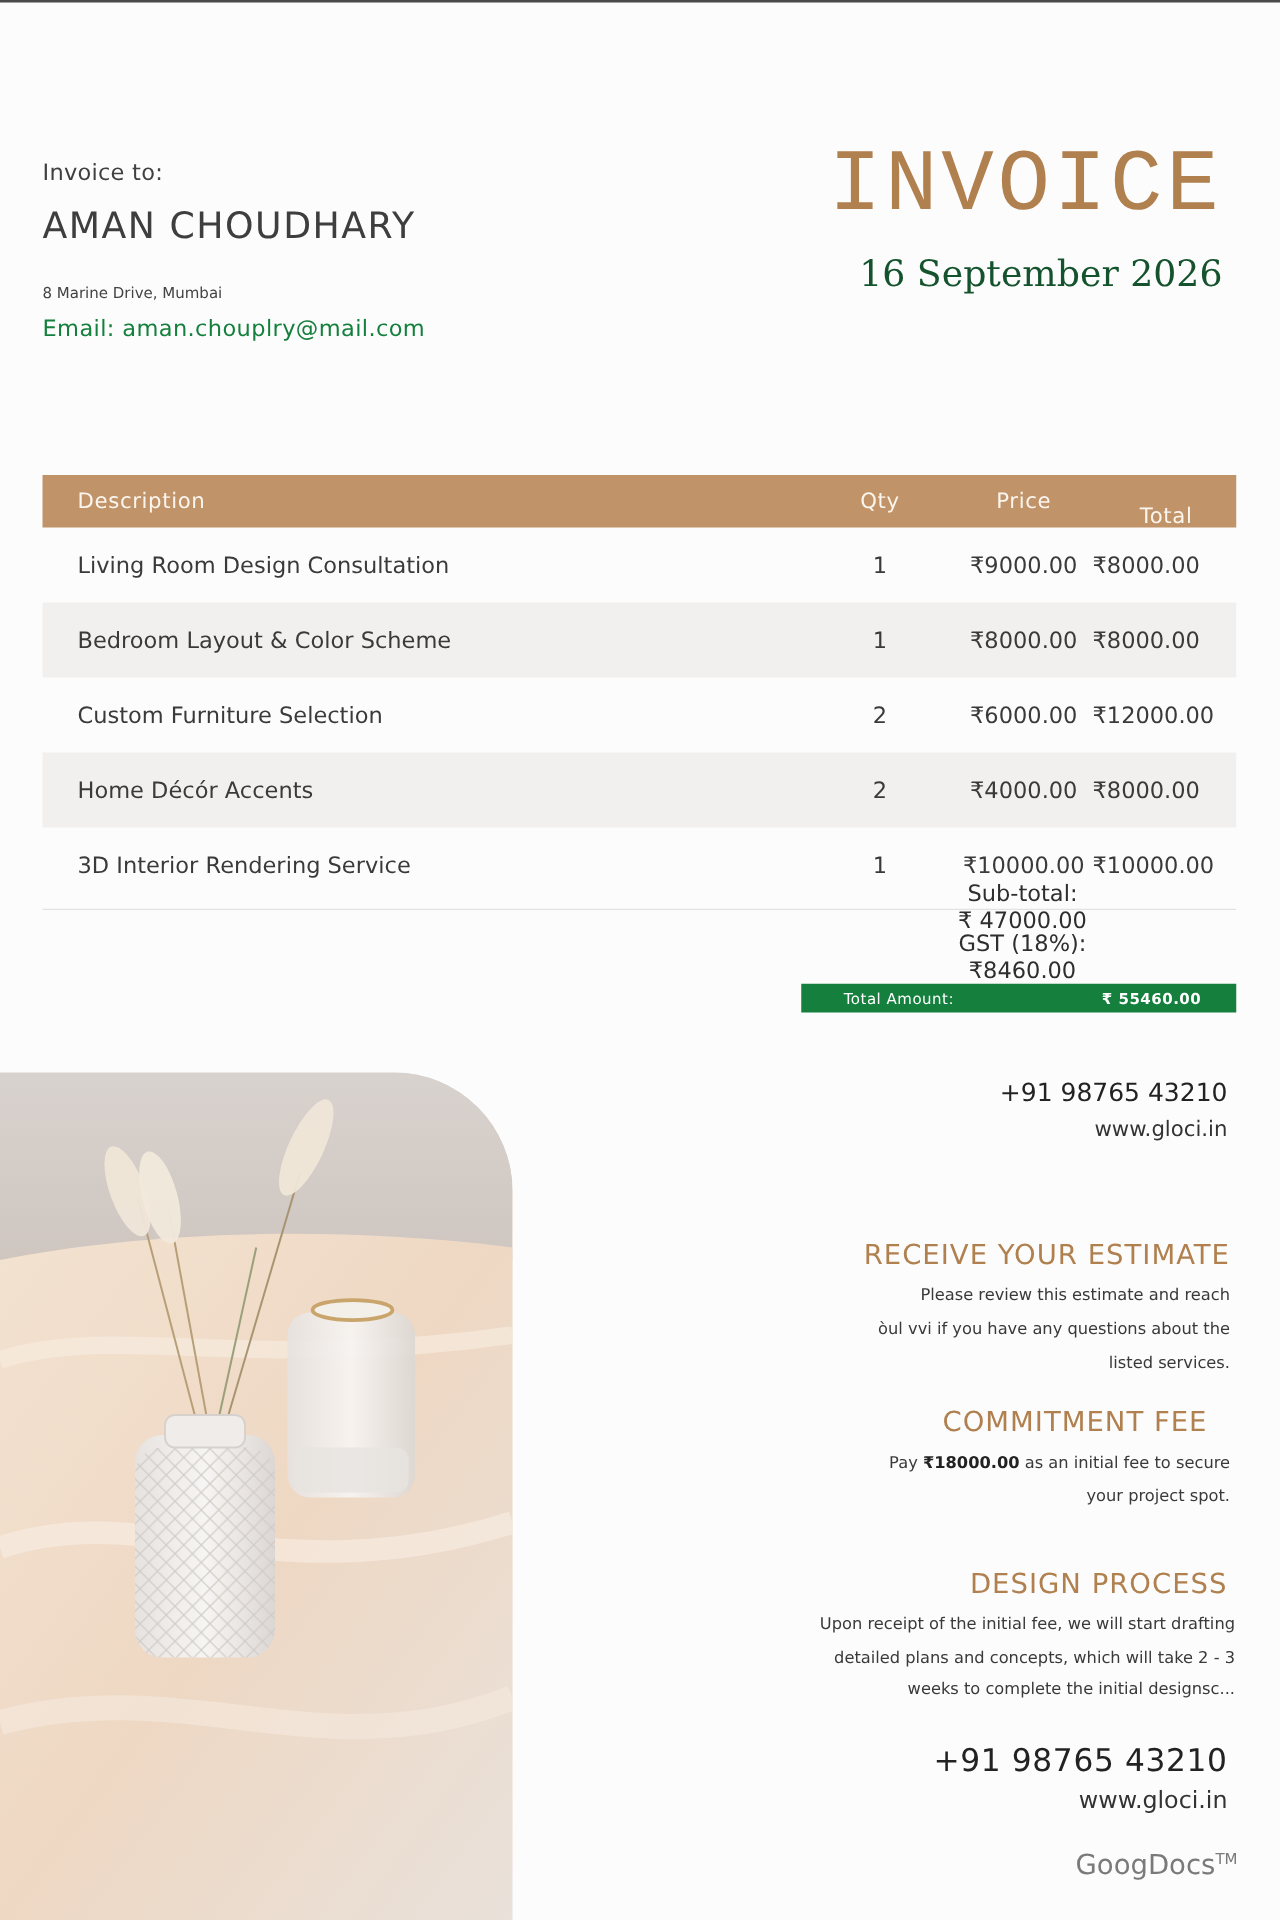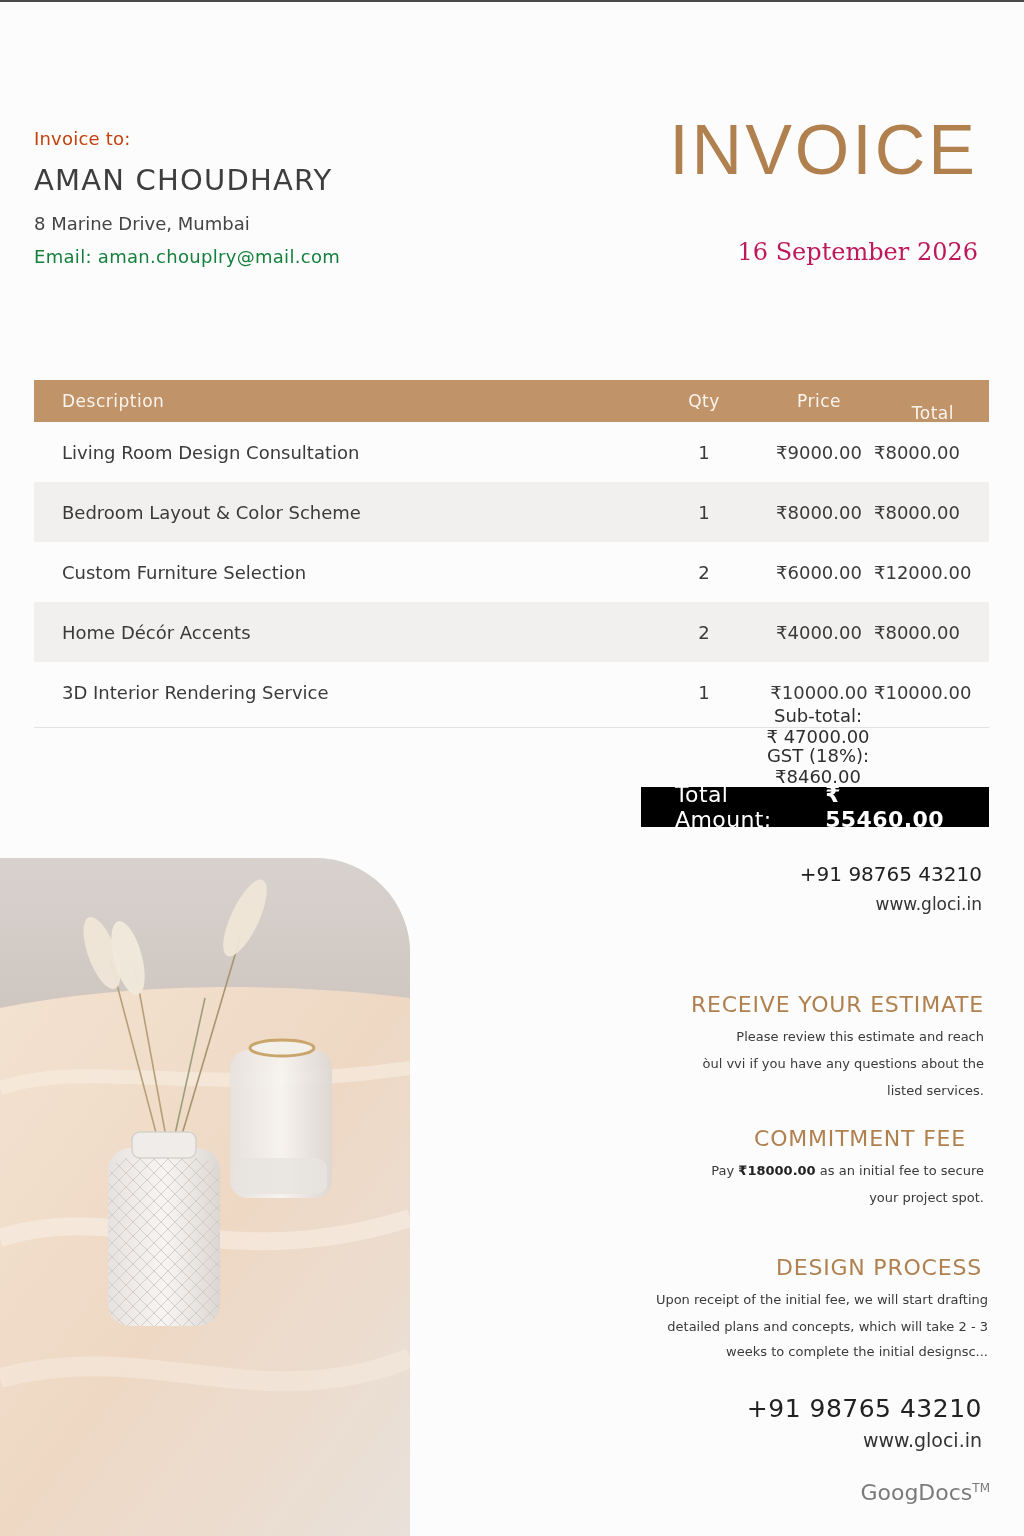--- a/index.html
+++ b/index.html
@@ -10,37 +10,37 @@
       font-family: "DejaVu Sans", sans-serif;
       color: #333;
       overflow: hidden;
     }
     .top-rule {
       position: absolute; left: 0; top: 0; width: 1024px; height: 2px;
       background: #4a4a4a;
     }
     
     .billto { position: absolute; left: 34px; top: 128px; }
-    .billto .label { font-size: 18px; color: #c2410c; letter-spacing: 0.2px; }
+    .billto .label { font-size: 18px; color: #404040; letter-spacing: 0.2px; }
     .billto .name {
       margin-top: 14px; font-size: 29px; color: #3e3e3e; letter-spacing: 1.2px;
       font-family: "DejaVu Sans", sans-serif; font-weight: normal;
     }
-    .billto .addr { margin-top: 16px; font-size: 18px; color: #444; }
+    .billto .addr { margin-top: 30px; font-size: 12px; color: #444; }
     .billto .email { margin-top: 12px; font-size: 18px; color: #15803d; letter-spacing: 0.3px; }
 
     
     .inv-title {
       position: absolute; right: 46px; top: 110px;
-      font-family: Liberation Sans, sans-serif; font-size: 70px; color: #b0804f;
+      font-family: Liberation Mono, monospace; font-size: 70px; color: #b0804f;
       letter-spacing: 3px; font-weight: normal;
     }
     .inv-date {
       position: absolute; right: 46px; top: 202px;
-      font-family: "DejaVu Serif", serif; font-size: 24px; color: #be185d; margin-top: 36px;
+      font-family: "DejaVu Serif", serif; font-size: 29px; color: #14532d;
     }
 
     
     .table { position: absolute; left: 34px; top: 380px; width: 955px; }
     .thead {
       height: 42px; background: #c09368; color: #fbf5ee; font-size: 17px;
       display: flex; align-items: center; letter-spacing: 0.5px;
     }
     .row { height: 60px; display: flex; align-items: center; font-size: 18px; color: #3a3a3a; }
     .row.alt { background: #f2f0ee; }
@@ -49,23 +49,23 @@
     .col-price { width: 110px; text-align: center; }
     .col-total { width: 115px; text-align: right; padding-right: 30px; }
     .thead .col-total { padding-right: 35px; margin-top: 24px; }
     .table-divider { height: 1px; background: #e4e2e0; margin-top: 5px; }
 
     
     .summary { position: absolute; left: 641px; top: 705px; width: 348px; }
     .sum-row { display: flex; justify-content: space-between; height: 40px; align-items: center;
       font-size: 18px; color: #2e2e2e; padding: 0 28px 0 34px; flex-direction: column; }
     .total-box {
-      margin-top: 2px; height: 40px; background: #000000; color: #fff;
+      margin-top: 2px; height: 23px; background: #15803d; color: #fff;
       display: flex; justify-content: space-between; align-items: center;
-      padding: 0 28px 0 34px; font-size: 22px; letter-spacing: 0.4px;
+      padding: 0 28px 0 34px; font-size: 12px; letter-spacing: 0.4px;
     }
     .total-box .val { font-weight: bold; }
 
     
     .contact1 { position: absolute; right: 42px; top: 862px; text-align: right; }
     .contact1 .phone { font-size: 20px; color: #222; }
     .contact1 .web { margin-top: 8px; font-size: 17px; color: #333; }
 
     
     .photo {

